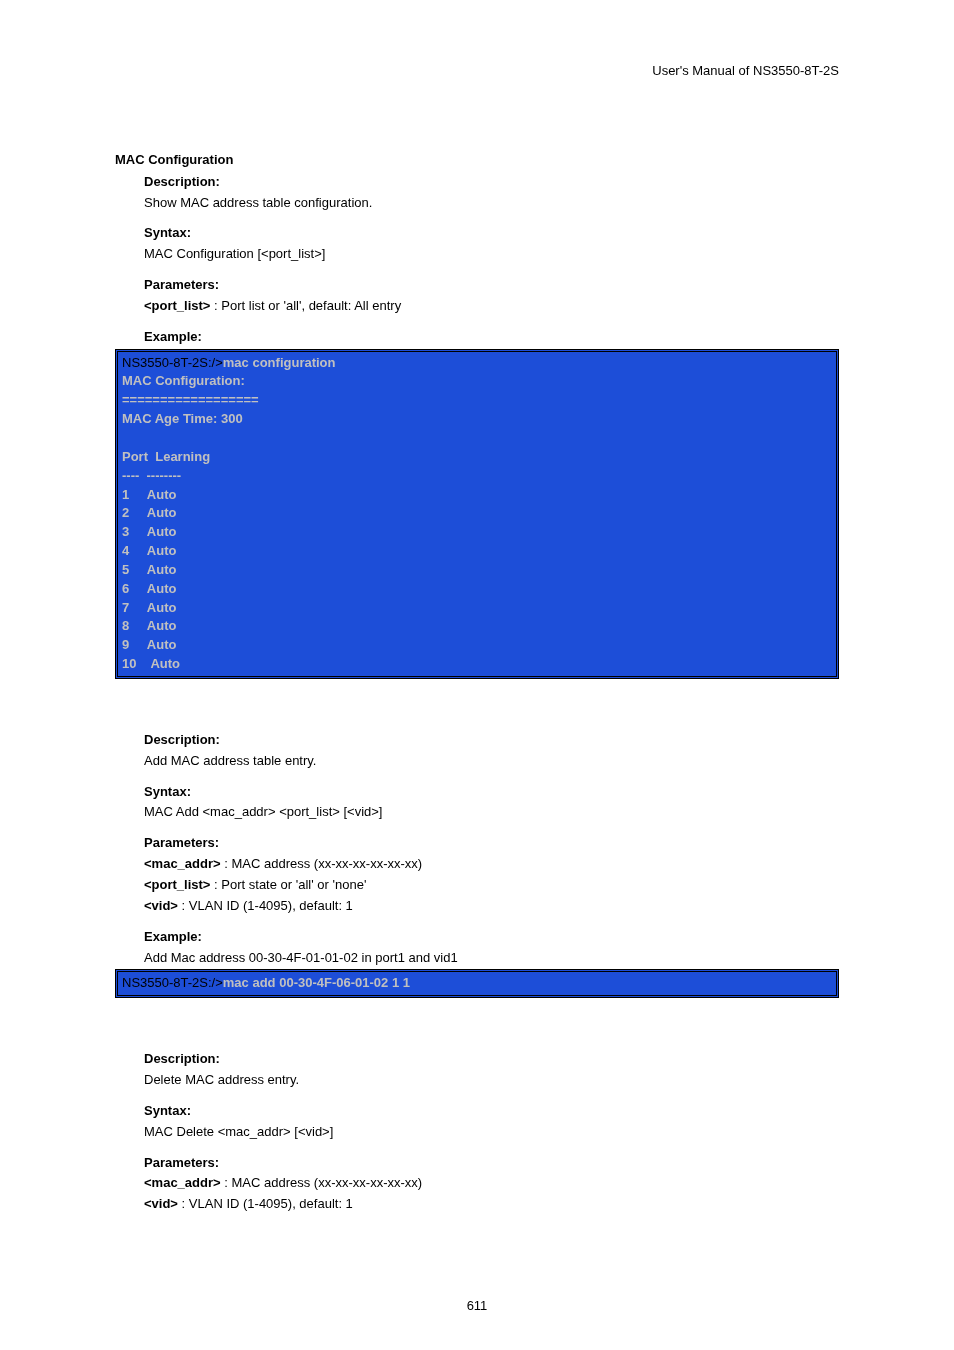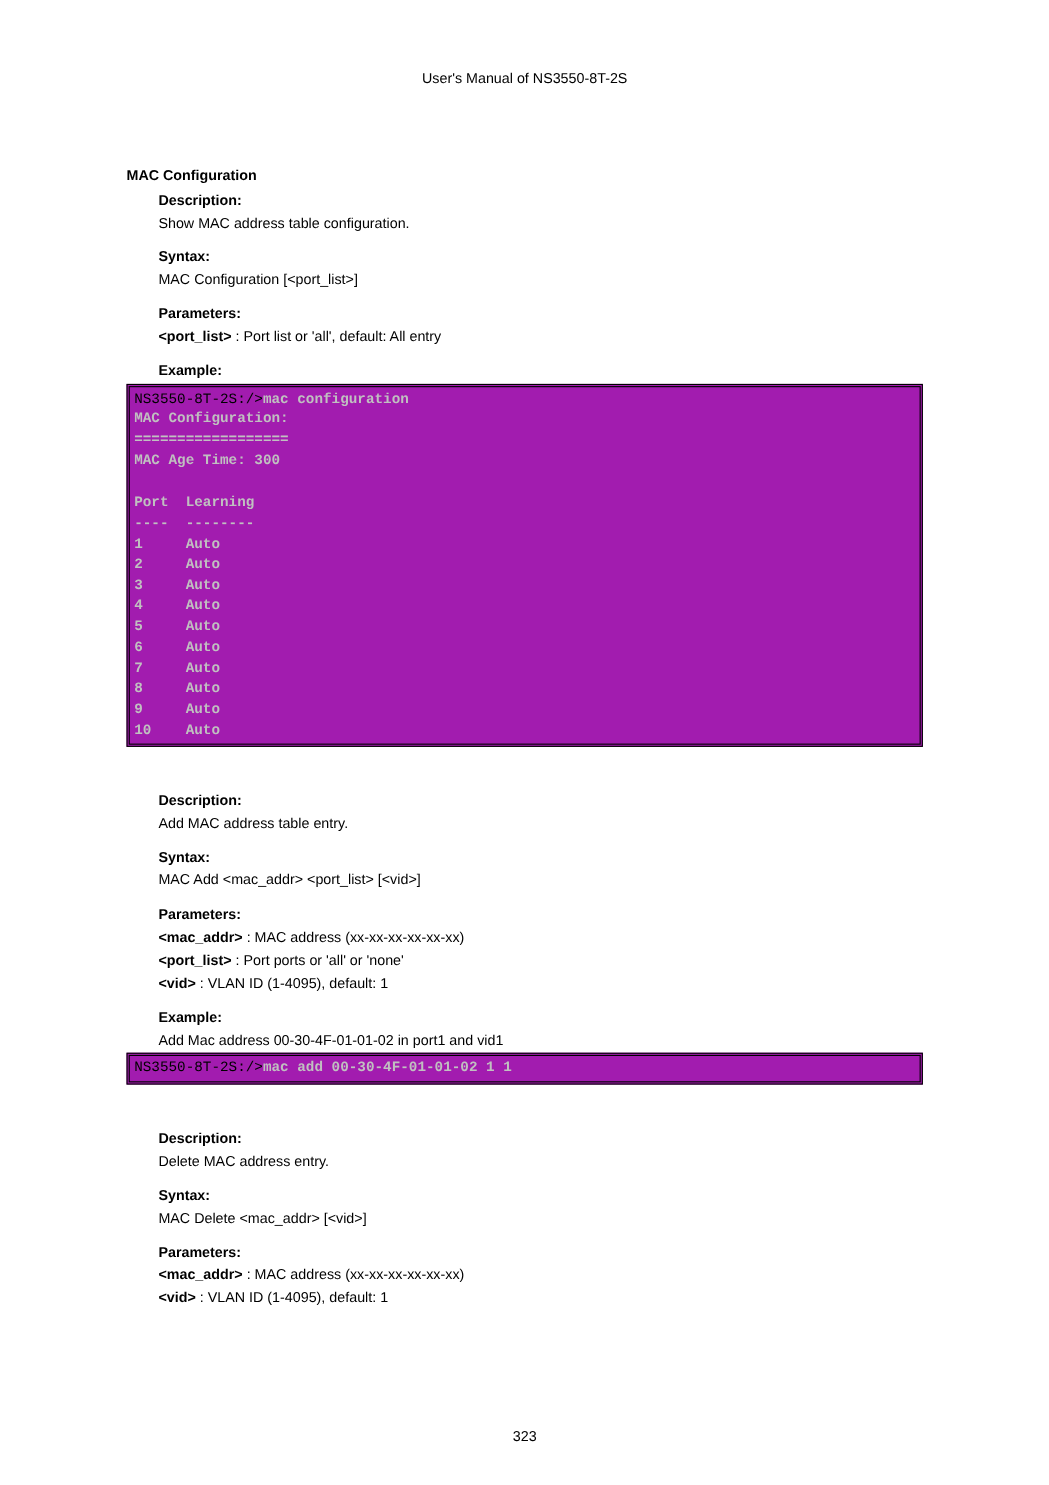--- a/index.html
+++ b/index.html
@@ -13,37 +13,36 @@
     color: #000000;
     line-height: 1.45;
   }
   .page {
     width: 954px;
     min-height: 1350px;
     padding: 62px 115px 40px 115px;
     position: relative;
   }
   .header-right {
-    text-align: center;
+    text-align: right;
     margin-bottom: 70px;
   }
   .section-title {
     font-weight: bold;
     margin-top: 22px;
     margin-bottom: 3px;
   }
   .label-bold { font-weight: bold; }
   .content-line { margin: 2px 0; padding-left: 29px; }
   .codebox {
     border: 3px double #000000;
-    background: #a21caf;
+    background: #1d4ed8;
     padding: 2px 4px;
     margin-top: 2px;
-    margin-bottom: 18px;
-    font-family: Liberation Mono, monospace;
+    margin-bottom: 30px;
   }
   .codebox.tall { min-height: 295px; }
   .codebox.short { min-height: 22px; }
   .cb-line { white-space: pre; }
   .page-num {
     position: absolute;
     bottom: 34px;
     left: 0;
     width: 100%;
     text-align: center;
@@ -108,33 +107,33 @@
   <div class="content-line">MAC Add &lt;mac_addr&gt; &lt;port_list&gt; [&lt;vid&gt;]</div>
 
   <div class="spacer-sm"></div>
   <div class="content-line label-bold">Parameters:</div>
   <div class="content-line">
     <span class="label-bold">&lt;mac_addr&gt;</span>
     <span>: MAC address (xx-xx-xx-xx-xx-xx)</span>
   </div>
   <div class="content-line">
     <span class="label-bold">&lt;port_list&gt;</span>
-    <span>: Port ports or 'all' or 'none'</span>
+    <span>: Port state or 'all' or 'none'</span>
   </div>
   <div class="content-line">
     <span class="label-bold">&lt;vid&gt;</span>
     <span>: VLAN ID (1-4095), default: 1</span>
   </div>
 
   <div class="spacer-sm"></div>
   <div class="content-line label-bold">Example:</div>
   <div class="content-line">Add Mac address 00-30-4F-01-01-02 in port1 and vid1</div>
 
   <div class="codebox short">
-    <span class="cb-line">NS3550-8T-2S:/&gt;</span><span class="cb-line label-bold" style="color:#c0c0c0;">mac add 00-30-4F-01-01-02 1 1</span>
+    <span class="cb-line">NS3550-8T-2S:/&gt;</span><span class="cb-line label-bold" style="color:#c0c0c0;">mac add 00-30-4F-06-01-02 1 1</span>
   </div>
 
   <div class="spacer-md"></div>
 
 
   <div class="content-line label-bold">Description:</div>
   <div class="content-line">Delete MAC address entry.</div>
 
   <div class="spacer-sm"></div>
   <div class="content-line label-bold">Syntax:</div>
@@ -144,15 +143,15 @@
   <div class="content-line label-bold">Parameters:</div>
   <div class="content-line">
     <span class="label-bold">&lt;mac_addr&gt;</span>
     <span>: MAC address (xx-xx-xx-xx-xx-xx)</span>
   </div>
   <div class="content-line">
     <span class="label-bold">&lt;vid&gt;</span>
     <span>: VLAN ID (1-4095), default: 1</span>
   </div>
 
-  <div class="page-num">323</div>
+  <div class="page-num">611</div>
 
 </div>
 
 </body></html>

